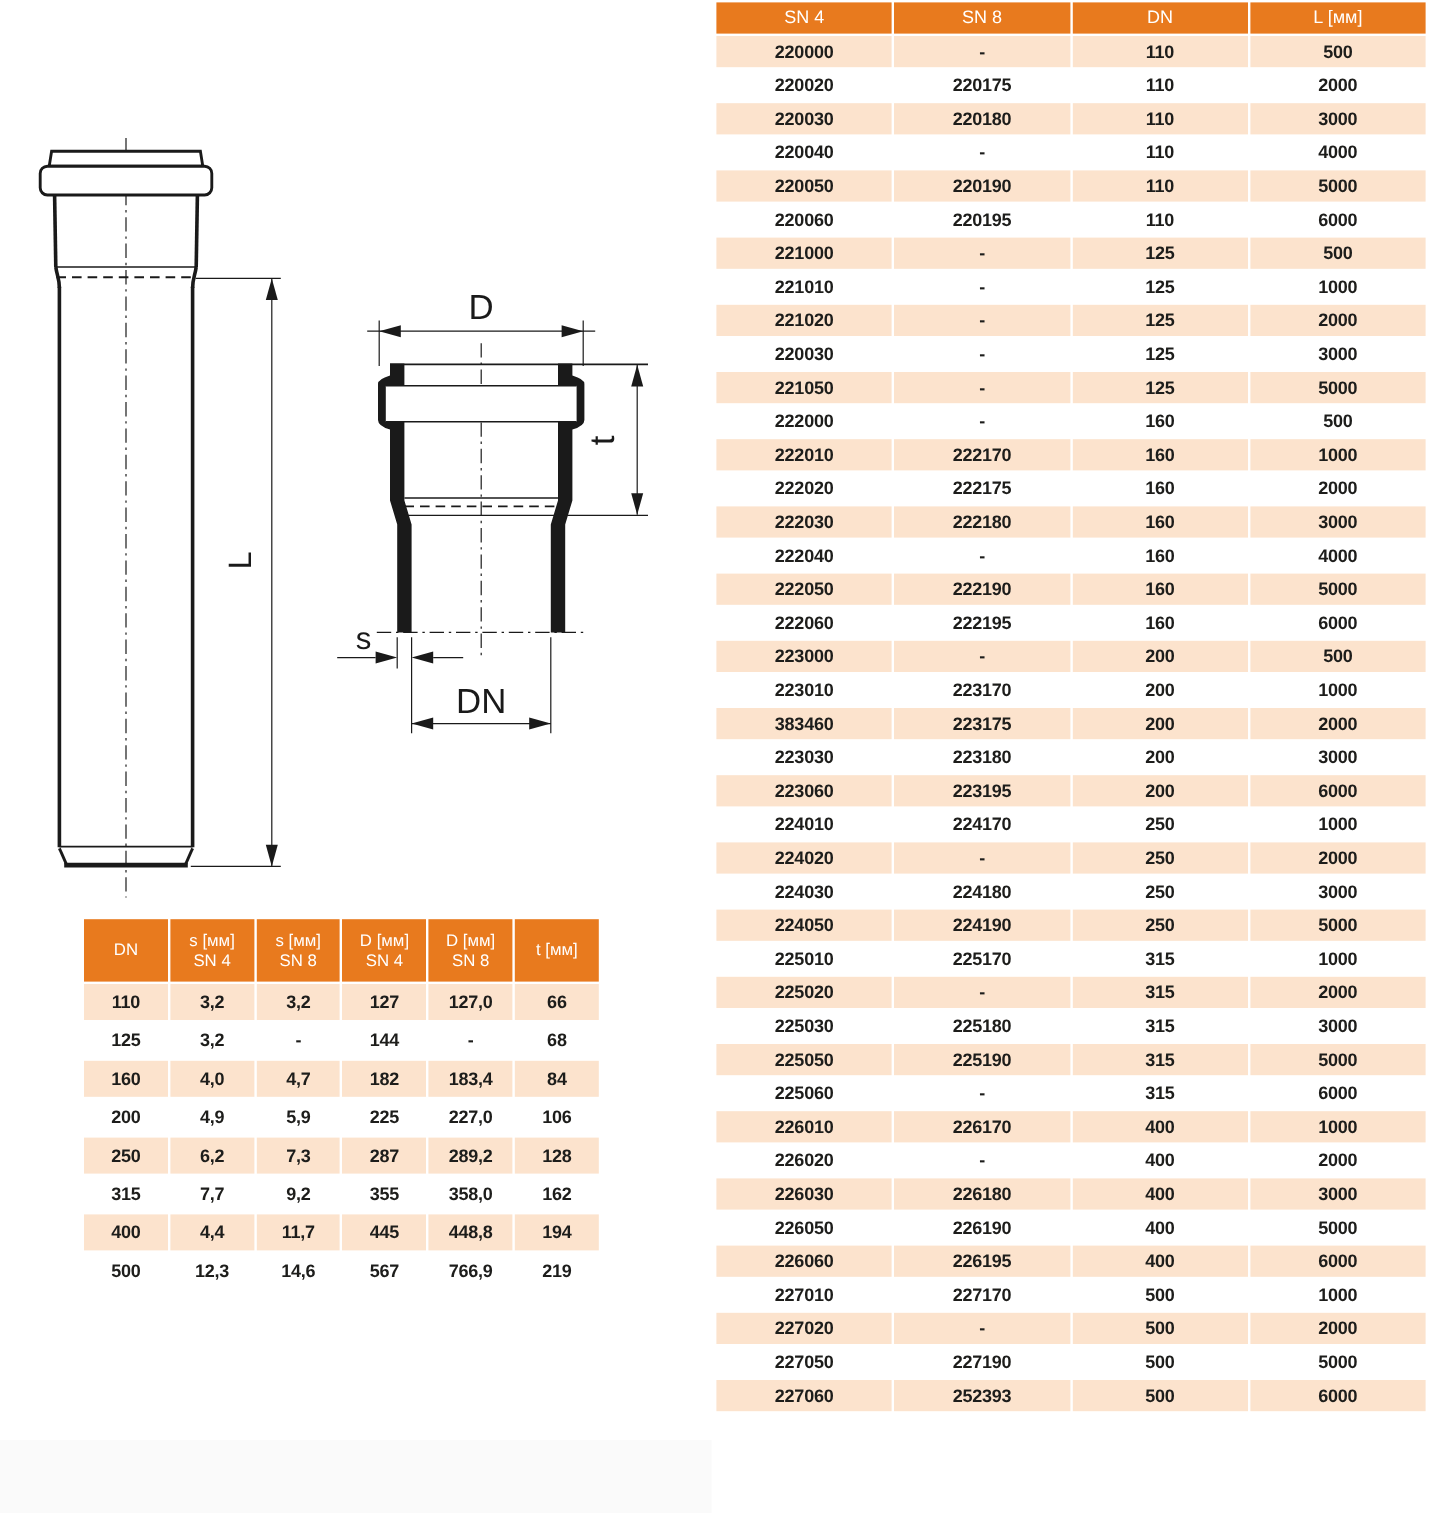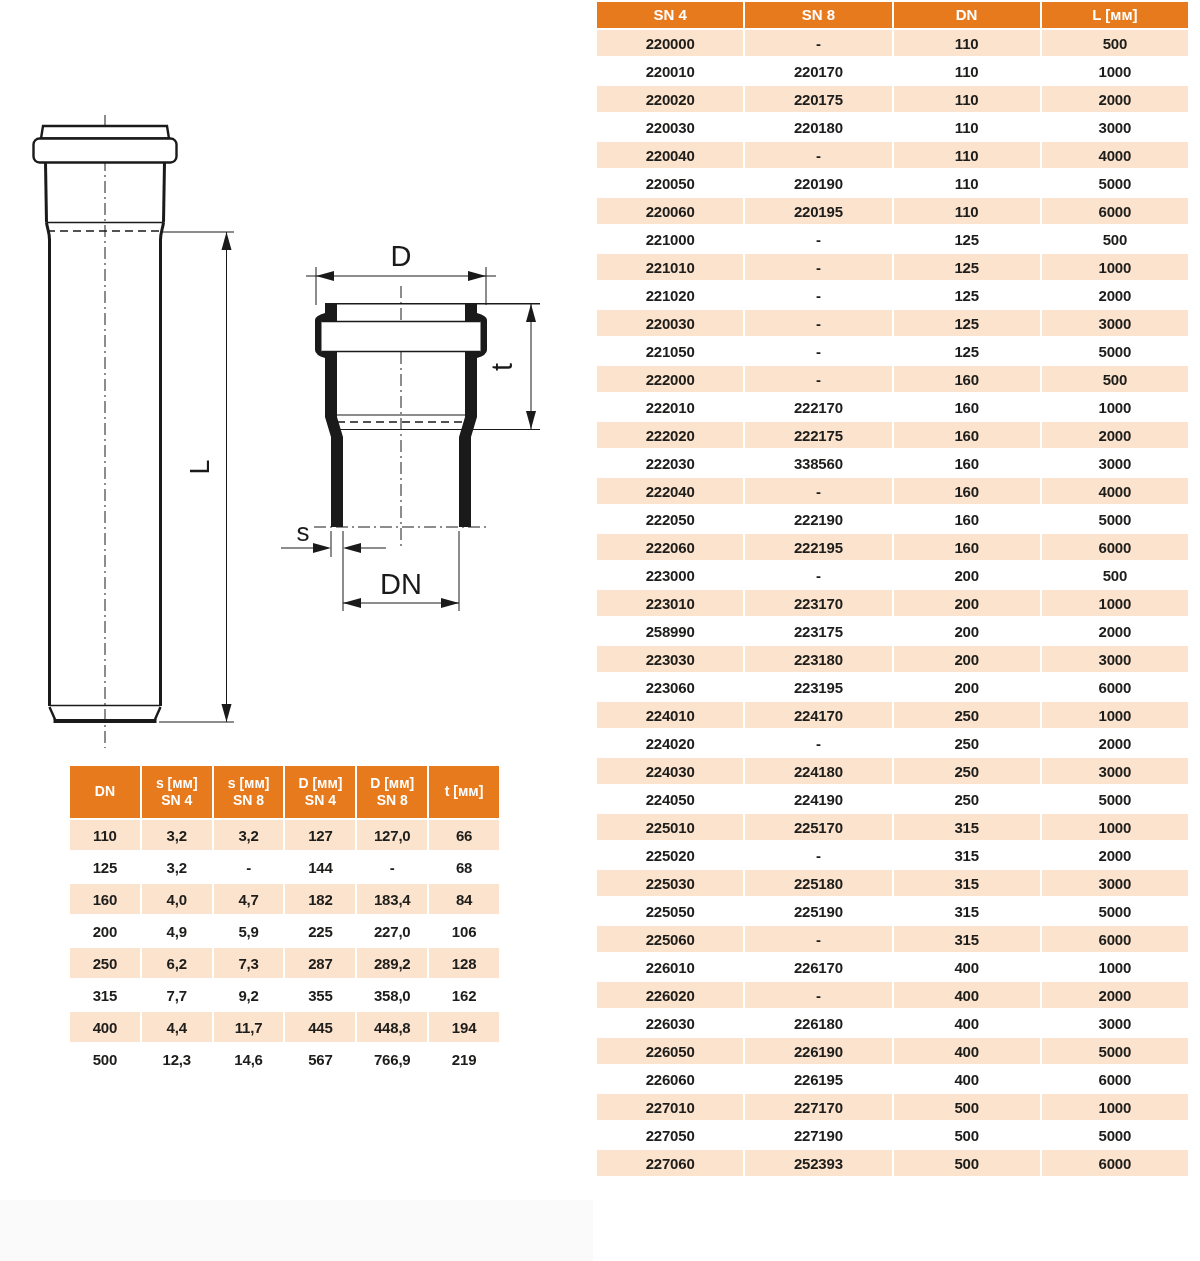--- a/index.html
+++ b/index.html
@@ -9,21 +9,21 @@
     --header-text:#FFFFFF;
     --line:#1A1A1A;
     --band:#FAFAFA;
   }
   html,body{margin:0;padding:0;}
   body{background:#fff;font-family:"Liberation Sans",sans-serif;}
   .page{position:relative;width:1200px;height:1261px;background:#fff;overflow:hidden;}
 
   table{border-collapse:separate;border-spacing:2px;table-layout:fixed;}
   th,td{padding:0;text-align:center;vertical-align:middle;overflow:hidden;white-space:nowrap;}
-  th{background:var(--accent);color:var(--header-text);font-weight:700;font-size:15px;line-height:1.25;}
+  th{background:var(--accent);color:var(--header-text);font-weight:400;font-size:15px;line-height:1.25;}
   td{color:var(--text);font-weight:700;font-size:15px;letter-spacing:-0.2px;}
 
   .catalog{position:absolute;left:595px;top:0;width:595px;}
   .catalog th{height:26px;}
   .catalog td{height:26px;}
   .catalog tbody tr:nth-child(odd) td{background:var(--row-shade);}
 
   .dims{position:absolute;left:68px;top:764px;width:433px;}
   .dims th{height:52px;font-size:14px;}
   .dims td{height:30px;}
@@ -225,26 +225,20 @@
         </tr>
     </thead>
     <tbody>
         <tr>
           <td>220000</td>
           <td>-</td>
           <td>110</td>
           <td>500</td>
         </tr>
         <tr>
-          <td>220010</td>
-          <td>220170</td>
-          <td>110</td>
-          <td>1000</td>
-        </tr>
-        <tr>
           <td>220020</td>
           <td>220175</td>
           <td>110</td>
           <td>2000</td>
         </tr>
         <tr>
           <td>220030</td>
           <td>220180</td>
           <td>110</td>
           <td>3000</td>
@@ -310,21 +304,21 @@
           <td>1000</td>
         </tr>
         <tr>
           <td>222020</td>
           <td>222175</td>
           <td>160</td>
           <td>2000</td>
         </tr>
         <tr>
           <td>222030</td>
-          <td>338560</td>
+          <td>222180</td>
           <td>160</td>
           <td>3000</td>
         </tr>
         <tr>
           <td>222040</td>
           <td>-</td>
           <td>160</td>
           <td>4000</td>
         </tr>
         <tr>
@@ -345,21 +339,21 @@
           <td>200</td>
           <td>500</td>
         </tr>
         <tr>
           <td>223010</td>
           <td>223170</td>
           <td>200</td>
           <td>1000</td>
         </tr>
         <tr>
-          <td>258990</td>
+          <td>383460</td>
           <td>223175</td>
           <td>200</td>
           <td>2000</td>
         </tr>
         <tr>
           <td>223030</td>
           <td>223180</td>
           <td>200</td>
           <td>3000</td>
         </tr>
@@ -453,20 +447,26 @@
           <td>400</td>
           <td>6000</td>
         </tr>
         <tr>
           <td>227010</td>
           <td>227170</td>
           <td>500</td>
           <td>1000</td>
         </tr>
         <tr>
+          <td>227020</td>
+          <td>-</td>
+          <td>500</td>
+          <td>2000</td>
+        </tr>
+        <tr>
           <td>227050</td>
           <td>227190</td>
           <td>500</td>
           <td>5000</td>
         </tr>
         <tr>
           <td>227060</td>
           <td>252393</td>
           <td>500</td>
           <td>6000</td>

